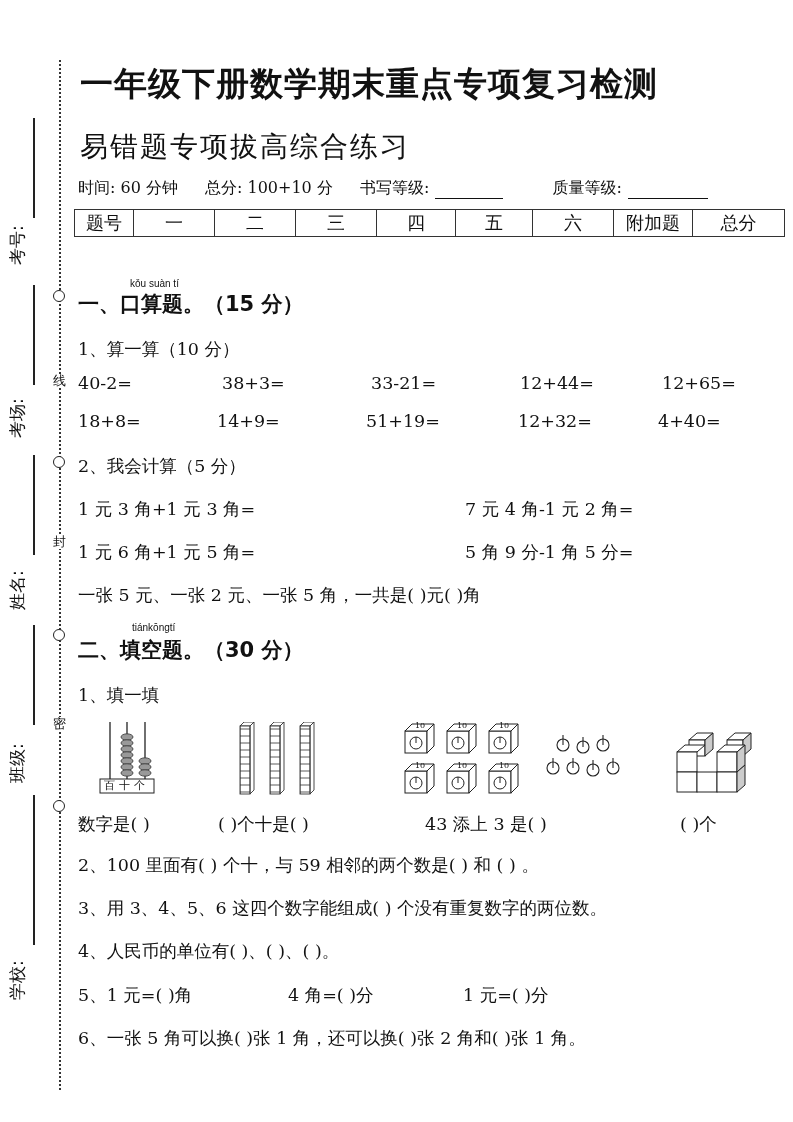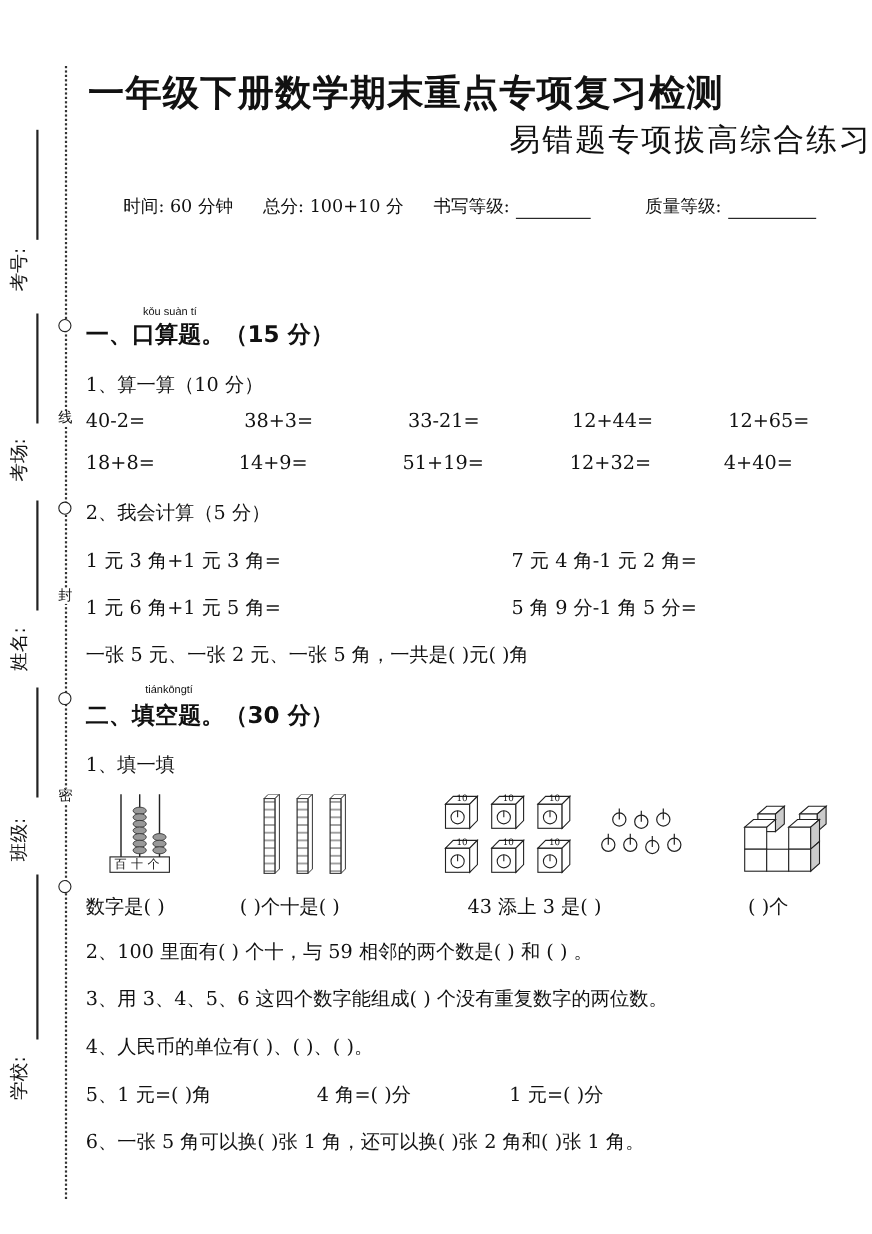--- a/index.html
+++ b/index.html
@@ -10,24 +10,24 @@
   .binding-line { position:absolute; left:59px; top:60px; height:1030px; border-left:2px dotted #333; }
   .ring { position:absolute; left:53px; width:10px; height:10px; border:1.5px solid #222; border-radius:50%; background:#fff; }
   .seal-char { position:absolute; left:53px; font-size:13px; background:#fff; line-height:14px; }
   .side-field { position:absolute; left:6px; width:30px; }
   .side-field .lbl { position:absolute; left:0; transform:rotate(-90deg); transform-origin:left top;
                      font-size:17px; white-space:nowrap; font-family:"DejaVu Sans",sans-serif; }
   .side-field .rule { position:absolute; left:27px; width:1.5px; background:#222; }
 
   .title { position:absolute; left:80px; width:713px; top:62px; text-align:left;
            font-family:"DejaVu Sans",sans-serif; font-weight:bold; font-size:33px; letter-spacing:1px; }
-  .subtitle { position:absolute; left:80px; width:713px; top:108px; text-align:right;
+  .subtitle { position:absolute; left:80px; width:713px; top:128px; text-align:left;
               font-size:28px; letter-spacing:2px; }
 
-  .info-row { position:absolute; left:78px; top:178px; font-size:16px; white-space:nowrap;margin-left:34px; }
+  .info-row { position:absolute; left:78px; top:178px; font-size:16px; white-space:nowrap; }
   .info-row span { margin-right:22px; }
   .blank { display:inline-block; border-bottom:1.5px solid #111; height:16px; vertical-align:bottom; }
 
   table.score { position:absolute; left:74px; top:209px; width:711px; border-collapse:collapse; font-size:18px; }
   table.score td { border:1px solid #333; height:26px; text-align:center; padding:0; }
 
   .sec-head { position:absolute; left:78px; font-family:"DejaVu Sans",sans-serif; font-weight:bold; font-size:21px; white-space:nowrap; }
   .pinyin { position:absolute; font-family:Liberation Sans, sans-serif; font-size:10px; white-space:nowrap; }
   .line { position:absolute; left:78px; font-size:17.5px; white-space:nowrap; }
   .cell { position:absolute; font-size:17.5px; white-space:nowrap; }
@@ -71,20 +71,31 @@
 <div class="subtitle">易错题专项拔高综合练习</div>
 <div class="info-row">
   <span>时间: 60 分钟</span>
   <span>总分: 100+10 分</span>
   <span><span style="margin:0">书写等级:</span><span class="blank" style="width:68px;margin-left:6px"></span></span>
   <span><span style="margin:0">质量等级:</span><span class="blank" style="width:80px;margin-left:6px"></span></span>
 </div>
 
 <table class="score">
   <tbody>
+      <tr>
+    <td style="width:58px">题号</td>
+    <td style="width:80px">一</td>
+    <td style="width:80px">二</td>
+    <td style="width:80px">三</td>
+    <td style="width:78px">四</td>
+    <td style="width:76px">五</td>
+    <td style="width:80px">六</td>
+    <td style="width:78px">附加题</td>
+    <td>总分</td>
+  </tr>
 </tbody>
   </table>
 
 <div class="pinyin" style="left:130px;top:278px">kǒu suàn tí</div>
 <div class="sec-head" style="top:290px">一、口算题。（15 分）</div>
 <div class="line" style="top:337px">1、算一算（10 分）</div>
 
 <div class="cell" style="left:78px;top:373px">40-2=</div>
 <div class="cell" style="left:222px;top:373px">38+3=</div>
 <div class="cell" style="left:371px;top:373px">33-21=</div>

